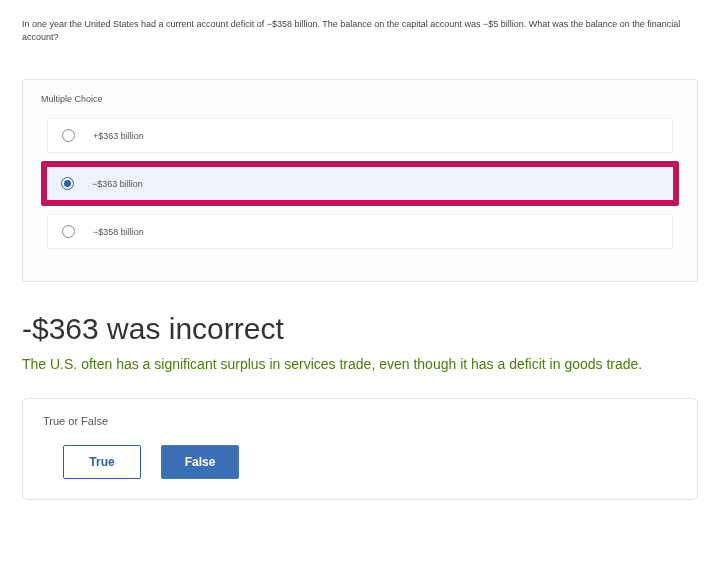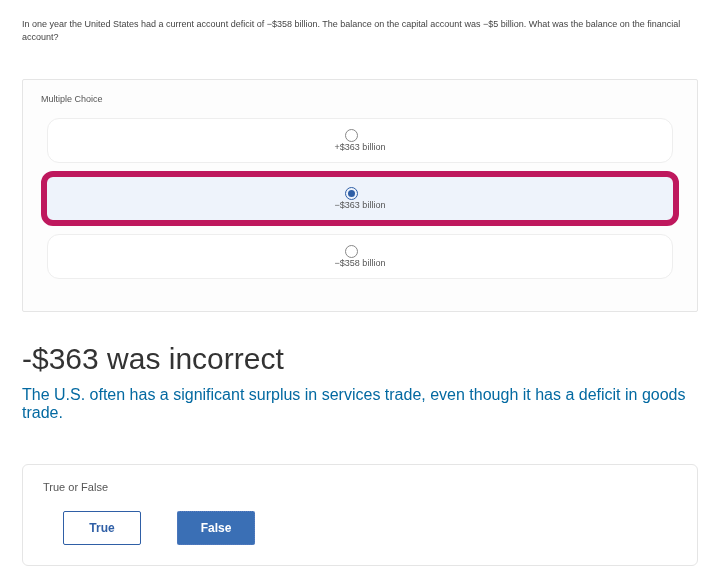--- a/index.html
+++ b/index.html
@@ -29,25 +29,24 @@
     font-size: 9px;
     color: #555;
     margin-bottom: 14px;
   }
   .option {
     display: flex;
     align-items: center;
     padding: 10px 14px;
     margin: 8px 6px;
     border: 1px solid #eee;
-    border-radius: 12px;
+    border-radius: 2px;
     background: #fff;
     font-size: 9px;
     color: #555;
-    flex-direction: column;
   }
   .option.selected {
     background: #eef3fb;
     border: 6px solid #be185d;
     margin: 8px 0;
   }
   .radio {
     width: 13px;
     height: 13px;
     border: 1.5px solid #888;
@@ -68,37 +67,37 @@
     background: #2f5fa6;
     border-radius: 50%;
   }
   .feedback-heading {
     font-size: 30px;
     font-weight: 400;
     color: #333;
     margin-bottom: 10px;
   }
   .feedback-text {
-    font-size: 16px;
-    color: #0369a1;
-    margin-bottom: 42px;
+    font-size: 14px;
+    color: #4d7c0f;
+    margin-bottom: 26px;
   }
   .tf-block {
     border: 1px solid #e5e5e5;
     border-radius: 6px;
     padding: 16px 20px 20px 20px;
   }
   .tf-title {
     font-size: 11px;
     color: #555;
     margin-bottom: 18px;
   }
   .tf-buttons {
     display: flex;
-    gap: 36px;
+    gap: 20px;
     padding-left: 20px;
   }
   .tf-btn {
     min-width: 78px;
     padding: 9px 14px;
     font-size: 12px;
     text-align: center;
     border-radius: 2px;
     cursor: pointer;
   }

